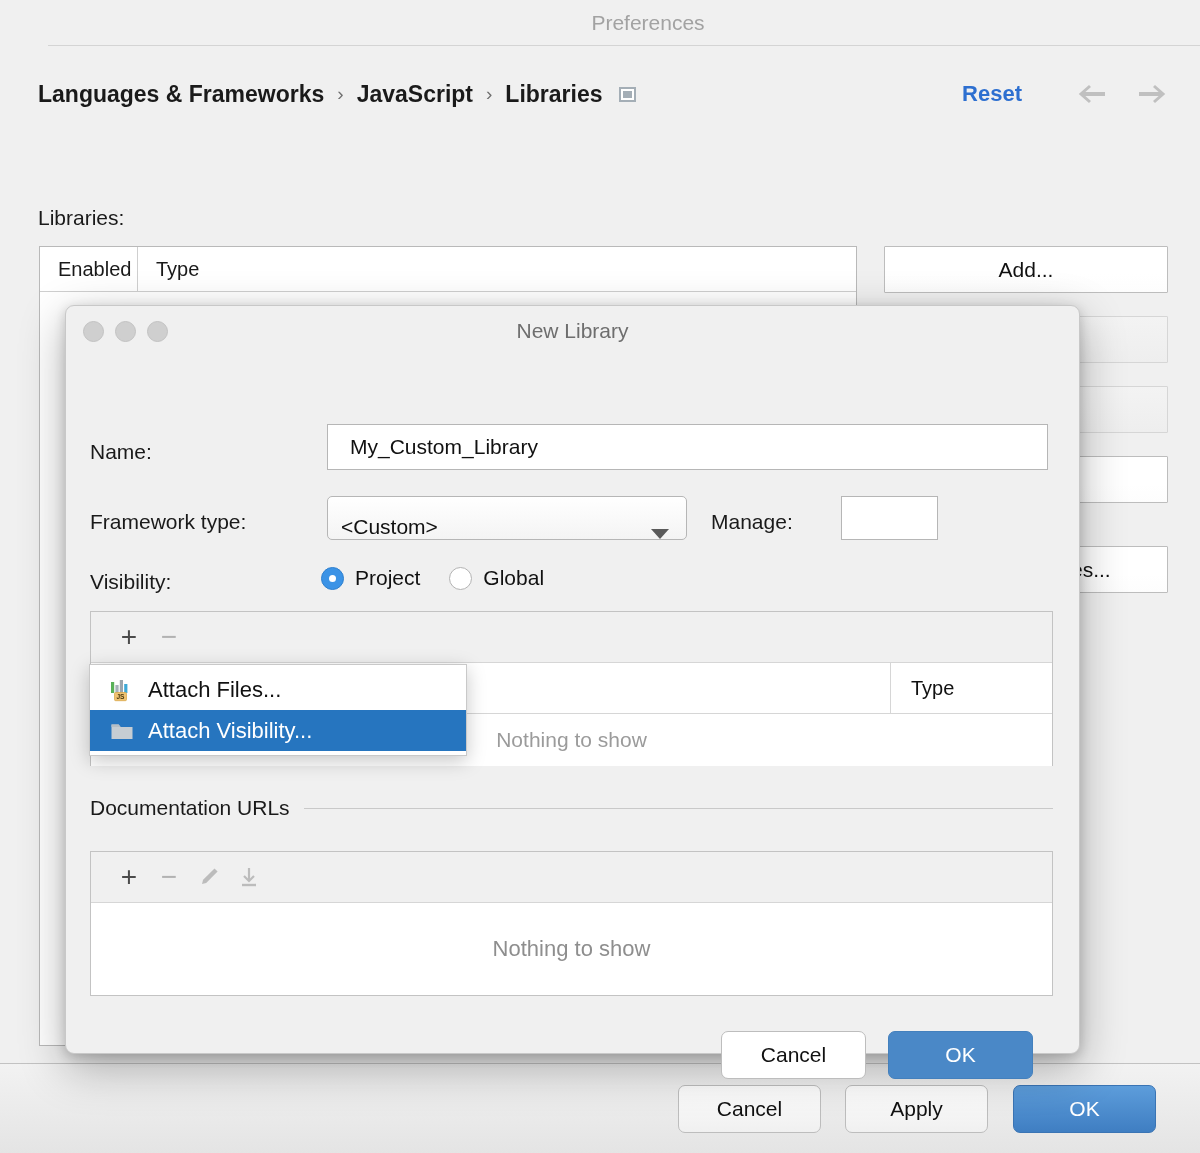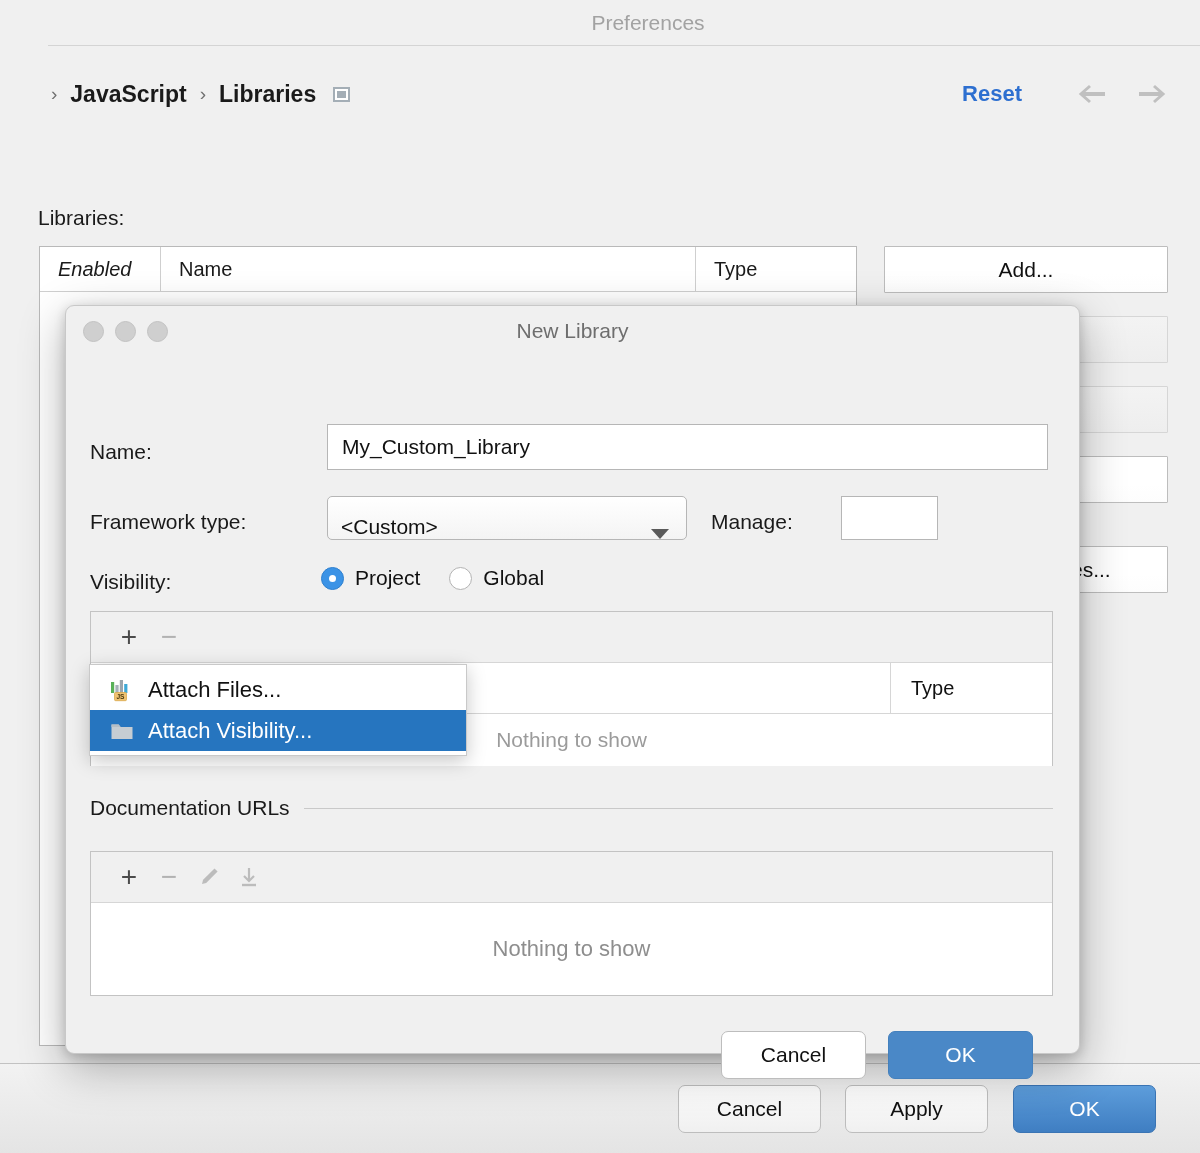--- a/index.html
+++ b/index.html
@@ -123,21 +123,21 @@
   .th {
     font-size: 20px;
     color: #1a1a1a;
     display: flex;
     align-items: center;
     padding-left: 18px;
     box-sizing: border-box;
     border-right: 1px solid #cfcfcf;
     height: 100%;
   }
-  .th-enabled { width: 121px; font-style: italic; }
+  .th-enabled { width: 98px; }
   .th-name    { width: 535px; }
   .th-type    { width: 159px; border-right: none; }
   .lib-row {
     display: flex;
     height: 48px;
     align-items: center;
     background: #ffffff;
   }
   .td {
     font-size: 21px;
@@ -269,21 +269,21 @@
   }
   .text-input {
     position: absolute;
     background: #ffffff;
     border: 1px solid #b6b6b6;
     box-sizing: border-box;
     font-size: 21px;
     color: #111;
     display: flex;
     align-items: center;
-    padding-left: 14px;
+    padding-left: 22px;
   }
   #name-label { left: 24px; top: 84px; }
   #name-input { left: 261px; top: 68px; width: 721px; height: 46px; }
 
   #fw-label { left: 24px; top: 154px; }
   #fw-select {
     position: absolute;
     left: 261px; top: 140px;
     width: 360px; height: 44px;
     background: linear-gradient(to bottom, #ffffff 0%, #f4f4f4 100%);
@@ -505,20 +505,21 @@
 </head>
 <body>
 
 <div class="titlebar">
   <span class="titlebar-text">Preferences</span>
 </div>
 
 <div class="prefs-body">
 
   <div class="breadcrumb-row">
+    <span class="crumb">Languages &amp; Frameworks</span>
     <span class="crumb-sep">›</span>
     <span class="crumb">JavaScript</span>
     <span class="crumb-sep">›</span>
     <span class="crumb">Libraries</span>
     <span class="panel-icon"></span>
 
     <span class="breadcrumb-spacer"></span>
 
     <span class="reset-link">Reset</span>
     <span class="nav-arrows">
@@ -535,21 +536,20 @@
         </svg>
       </span>
     </span>
   </div>
 
   <div class="libraries-label">Libraries:</div>
 
   <div class="lib-table">
     <div class="lib-thead">
       <div class="th th-enabled">Enabled</div>
-      <div class="th th-name">Name</div>
       <div class="th th-type">Type</div>
     </div>
     <div class="lib-row">
       <div class="td td-enabled">
         <span class="chk">
           <svg width="17" height="17" viewBox="0 0 17 17" aria-hidden="true">
             <path d="M3 9 L6.6 12.6 L14 4.6" fill="none" stroke="#ffffff" stroke-width="2.6" stroke-linecap="round" stroke-linejoin="round"></path>
           </svg>
         </span>
       </div>

